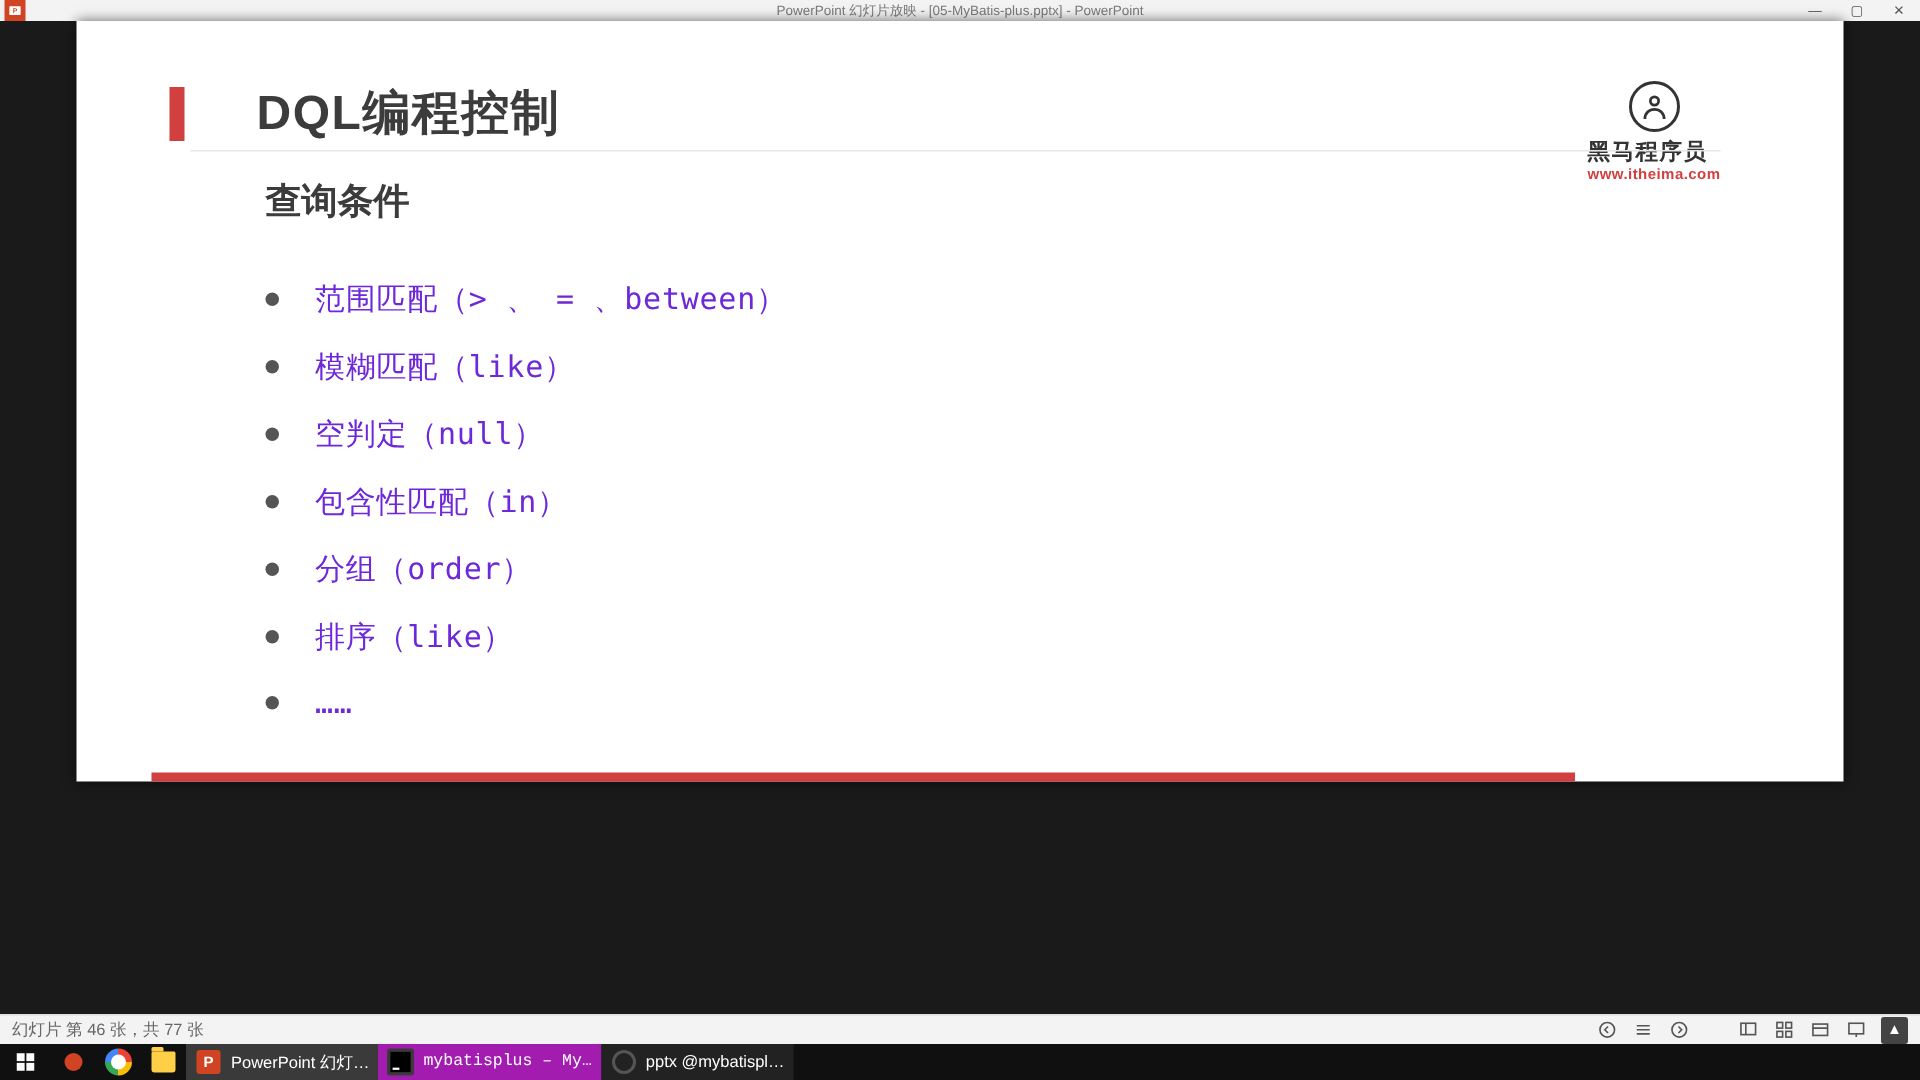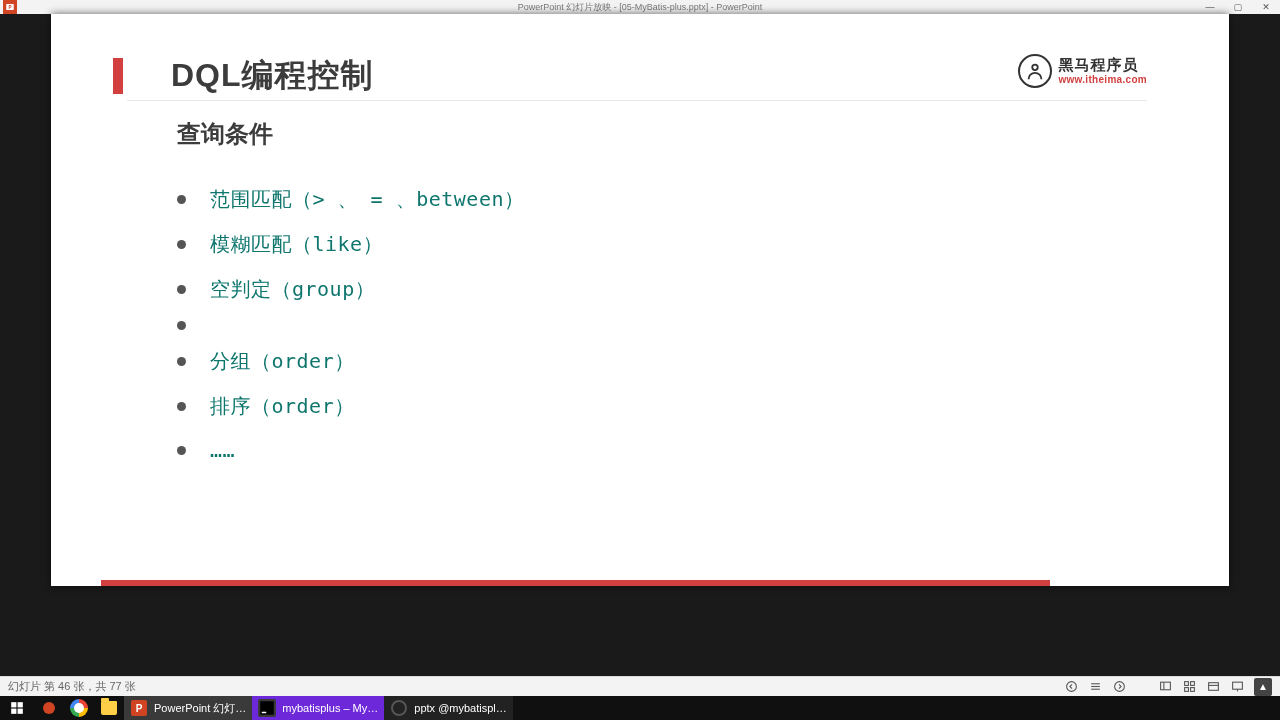--- a/index.html
+++ b/index.html
@@ -10,39 +10,39 @@
 .titlebar { height: 14px; background: #f3f3f3; display: flex; align-items: center; position: relative; font-size: 9px; color: #7a7a7a; }
 .titlebar .app-icon { width: 14px; height: 14px; background: #d04524; margin-left: 3px; display:flex; align-items:center; justify-content:center;}
 .titlebar .app-icon svg { width:10px; height:10px;}
 .titlebar .title-text { position: absolute; left: 50%; transform: translateX(-50%); white-space: nowrap; }
 .titlebar .win-controls { position: absolute; right: 0; top: 0; display: flex; height: 14px; }
 .titlebar .win-controls div { width: 28px; height: 14px; display: flex; align-items: center; justify-content: center; color: #555; font-size: 9px; }
 .titlebar .win-controls .close { background: transparent; }
 
 
 .stage { flex: 1; background: #1a1a1a; display: flex; align-items: flex-start; justify-content: center; position: relative; }
-.slide { width: 1178px; height: 572px; background: #ffffff; position: relative; margin-top: 0; box-shadow: 0 0 8px rgba(0,0,0,.6); }
+.slide { width: 1178px; height: 507px; background: #ffffff; position: relative; margin-top: 0; box-shadow: 0 0 8px rgba(0,0,0,.6); }
 
 
 .slide-hdr { position: absolute; top: 40px; left: 62px; right: 62px; display: flex; align-items: center; }
 .accent-bar { width: 10px; height: 36px; background: #d13f3f; margin-right: 48px; }
 .slide-title { font-size: 32px; font-weight: 700; color: #3c3c3c; letter-spacing: 1px; }
-.brand { position: absolute; top: 40px; right: 82px; display: flex; align-items: center; gap: 6px; }
+.brand { position: absolute; top: 40px; right: 82px; display: flex; align-items: center; gap: 6px; flex-direction: column; }
 .brand-logo { width: 34px; height: 34px; border: 2px solid #333; border-radius: 50%; display:flex; align-items:center; justify-content:center; }
 .brand-logo svg { width:22px; height:22px; }
 .brand-text { display: flex; flex-direction: column; line-height: 1.1; }
 .brand-name { font-size: 15px; font-weight: 700; color: #333; letter-spacing: 1px;}
 .brand-url { font-size: 10px; color: #d13f3f; font-weight:600; letter-spacing:.3px;}
 .hr { position: absolute; top: 86px; left: 76px; right: 82px; height: 1px; background: #e6e6e6; }
 
 
 .content { position: absolute; top: 104px; left: 126px; right: 80px; }
 .subtitle { font-size: 24px; font-weight: 700; color: #3c3c3c; margin-bottom: 36px; }
 ul.bullets { list-style: none; }
-ul.bullets li { display: flex; align-items: center; margin-bottom: 18px; font-size: 20px; color: #0f766e; }
+ul.bullets li { display: flex; align-items: center; margin-bottom: 18px; font-size: 20px; color: #6d28d9; }
 ul.bullets li .dot { width: 9px; height: 9px; border-radius: 50%; background: #555; margin-right: 24px; flex-shrink: 0; }
 ul.bullets li .txt { font-family: "Microsoft YaHei", Consolas, monospace; letter-spacing: .5px;}
 
 
 .progress { position: absolute; left: 50px; right: 50px; bottom: 0; height: 6px; background: transparent; }
 .progress-fill { height: 6px; background: #d13f3f; position: absolute; left: 0; top: 0; }
 
 
 .statusbar { height: 20px; background: #f3f3f3; border-top: 1px solid #ddd; display: flex; align-items: center; font-size: 11px; color: #666; padding: 2px 8px; justify-content: space-between; }
 .statusbar .right { display: flex; align-items: center; gap: 10px; }
@@ -113,32 +113,33 @@
         <li>
             <span class="dot"></span>
             <span class="txt">范围匹配（&gt; 、 = 、between）</span>
           </li>
         <li>
             <span class="dot"></span>
             <span class="txt">模糊匹配（like）</span>
           </li>
         <li>
             <span class="dot"></span>
-            <span class="txt">空判定（group）</span>
-          </li>
-        <li>
-            <span class="dot"></span>
+            <span class="txt">空判定（null）</span>
+          </li>
+        <li>
+            <span class="dot"></span>
+            <span class="txt">包含性匹配（in）</span>
           </li>
         <li>
             <span class="dot"></span>
             <span class="txt">分组（order）</span>
           </li>
         <li>
             <span class="dot"></span>
-            <span class="txt">排序（order）</span>
+            <span class="txt">排序（like）</span>
           </li>
         <li>
             <span class="dot"></span>
             <span class="txt">……</span>
           </li>
       </ul>
     </div>
 
     <div class="progress">
       <div class="progress-fill" style="width:88%"></div>
@@ -222,21 +223,21 @@
       <span class="tb-icon">
         <span class="ic-folder"></span>
       </span>
     </div>
   <div class="item active">
     <span class="tb-icon">
         <span class="ic-ppt">P</span>
       </span>
     <span>PowerPoint 幻灯…</span>
   </div>
-  <div class="item" style="background:#6d28d9;">
+  <div class="item" style="background:#a21caf;font-family:Liberation Mono, monospace;">
     <span class="tb-icon ic-idea">
         <svg viewBox="0 0 24 24">
           <rect x="3" y="3" width="18" height="18" fill="#000"></rect>
           <rect x="5" y="17" width="6" height="2" fill="#fff"></rect>
         </svg>
       </span>
     <span>mybatisplus – My…</span>
   </div>
   <div class="item" style="background:#222;">
     <span class="tb-icon">

